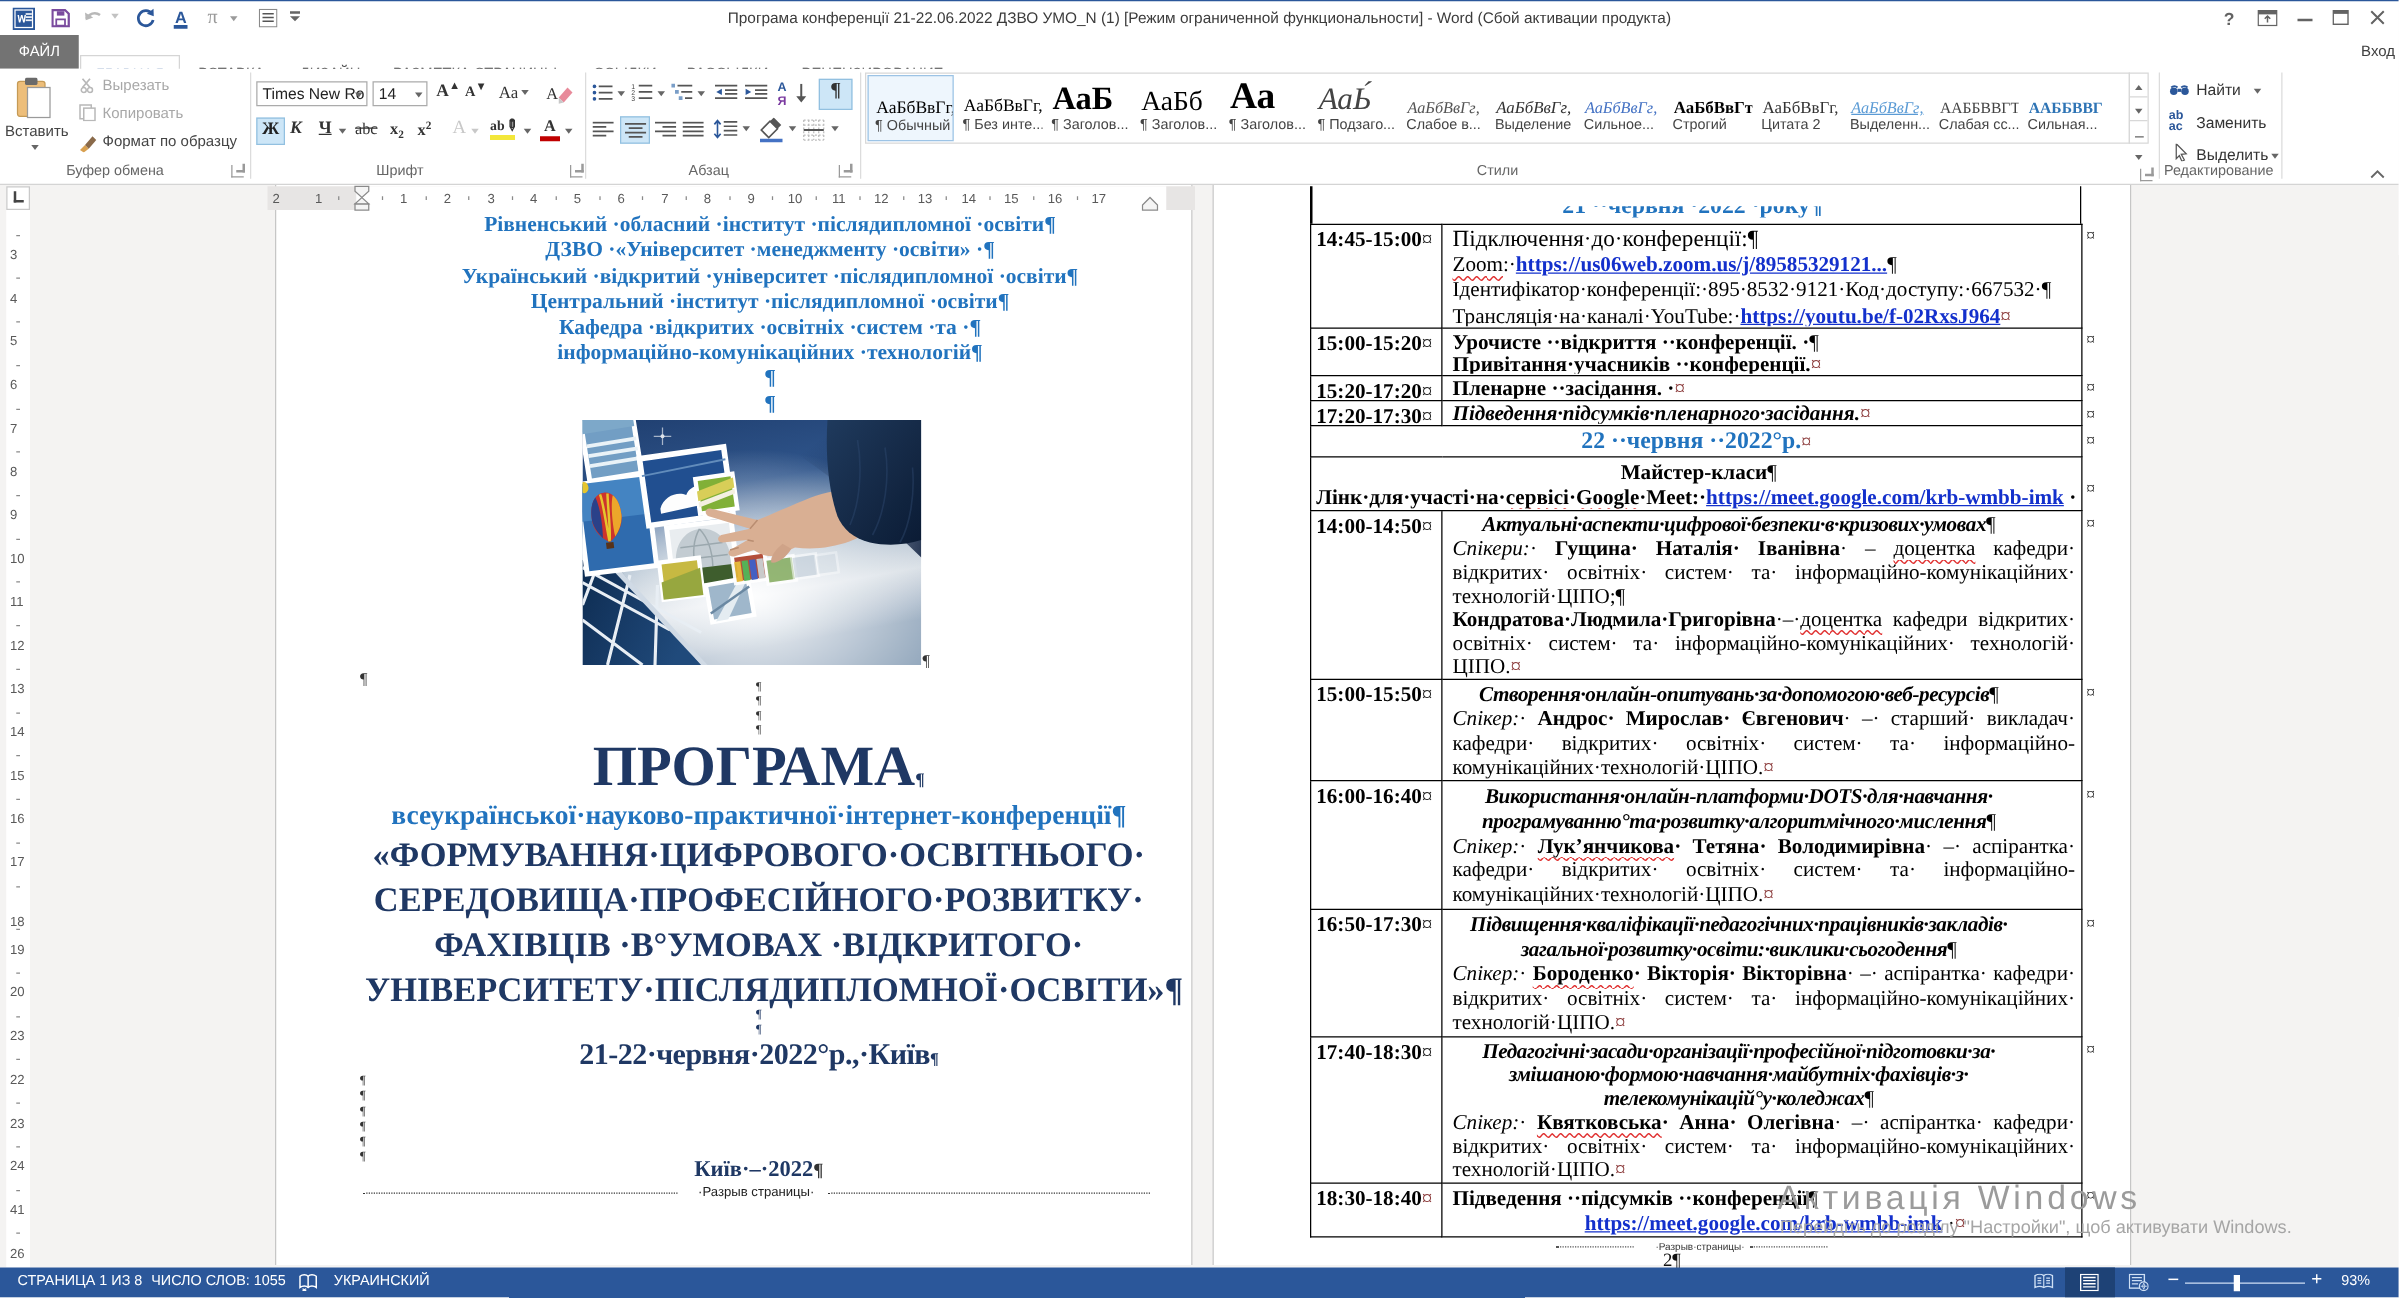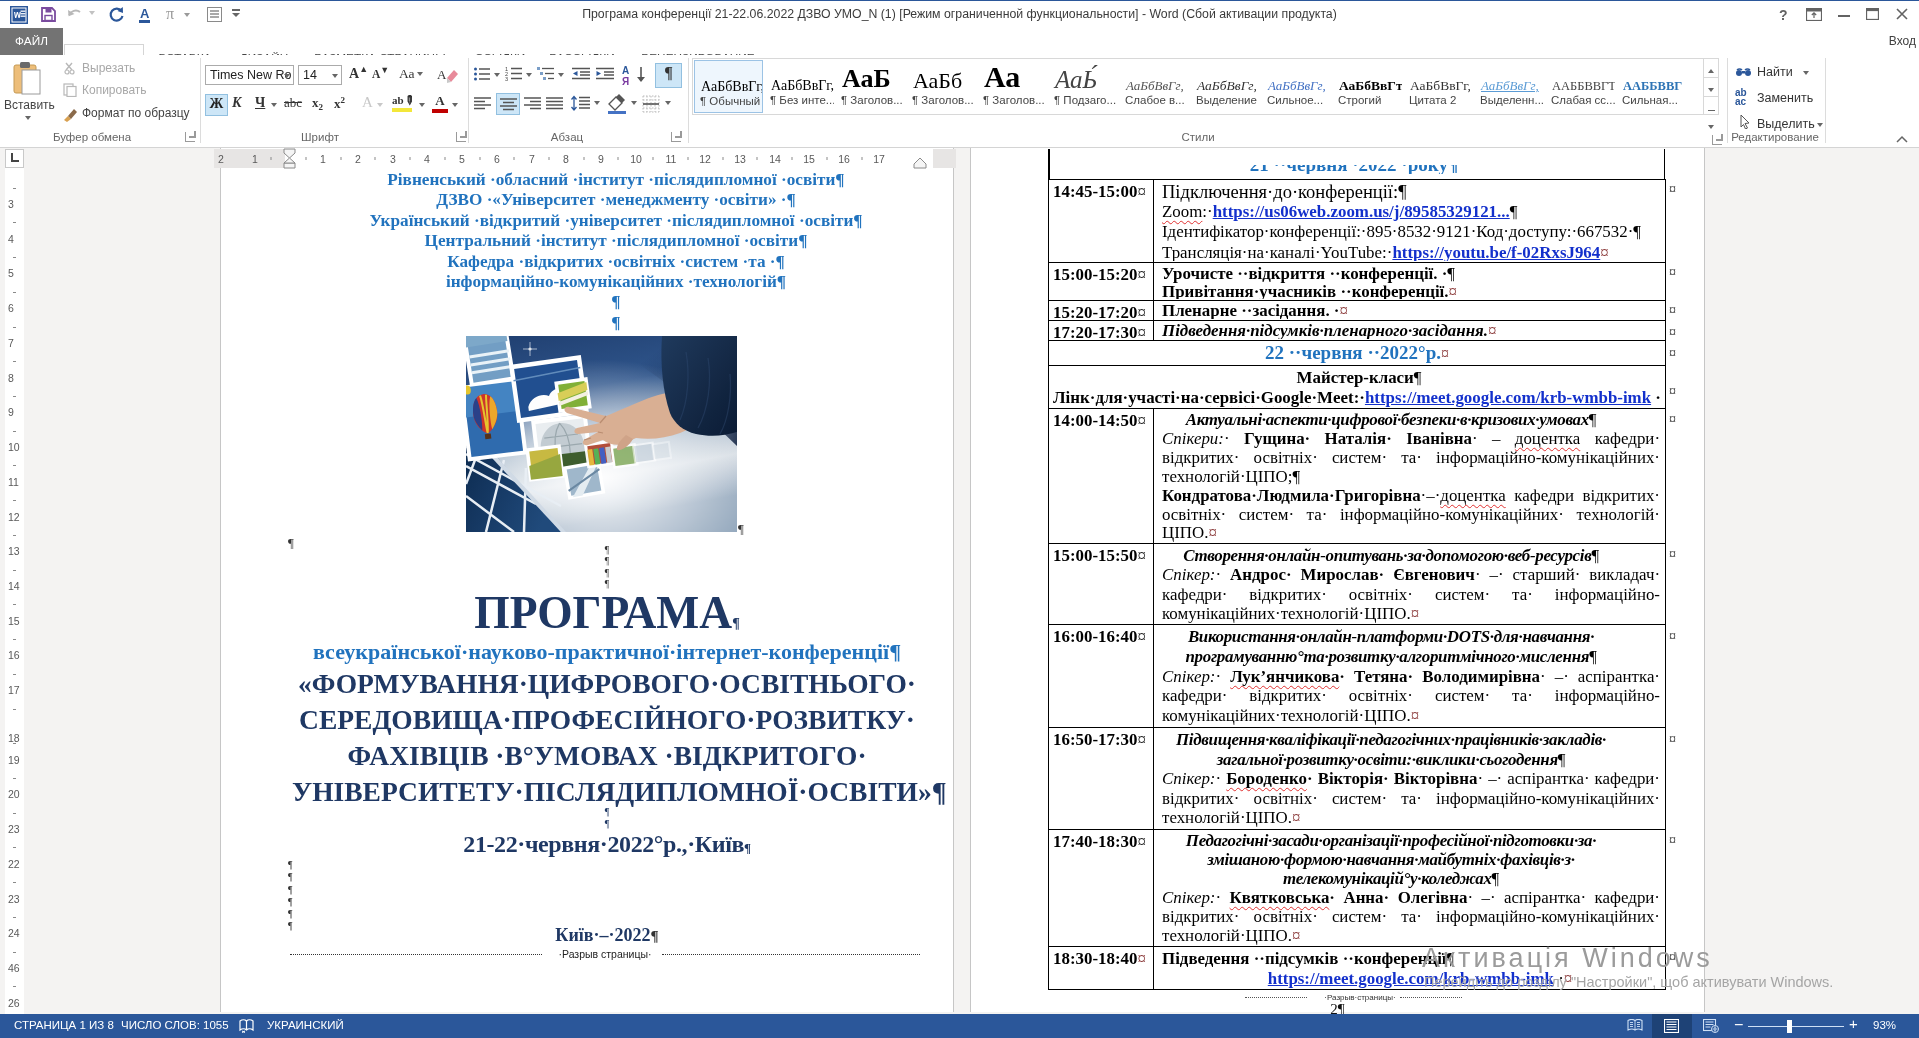--- a/index.html
+++ b/index.html
@@ -793,21 +793,21 @@
     <div class="vnum" style="top:620px;">20</div>
     <div class="vtick" style="top:610px;"></div>
     <div class="vnum" style="top:655px;">23</div>
     <div class="vtick" style="top:645px;"></div>
     <div class="vnum" style="top:690px;">22</div>
     <div class="vtick" style="top:679px;"></div>
     <div class="vnum" style="top:725px;">23</div>
     <div class="vtick" style="top:714px;"></div>
     <div class="vnum" style="top:759px;">24</div>
     <div class="vtick" style="top:749px;"></div>
-    <div class="vnum" style="top:794px;">46</div>
+    <div class="vnum" style="top:794px;">41</div>
     <div class="vtick" style="top:784px;"></div>
     <div class="vnum" style="top:829px;">26</div>
     <div class="vtick" style="top:818px;"></div>
     </div>
 </div>
 
 <div id="statusbar">
   <div class="it" style="left:14px;">СТРАНИЦА 1 ИЗ 8</div>
   <div class="it" style="left:121px;">ЧИСЛО СЛОВ: 1055</div>
   <svg class="it abs" style="left:239px; top:5px;" width="15" height="14" viewBox="0 0 15 14">

